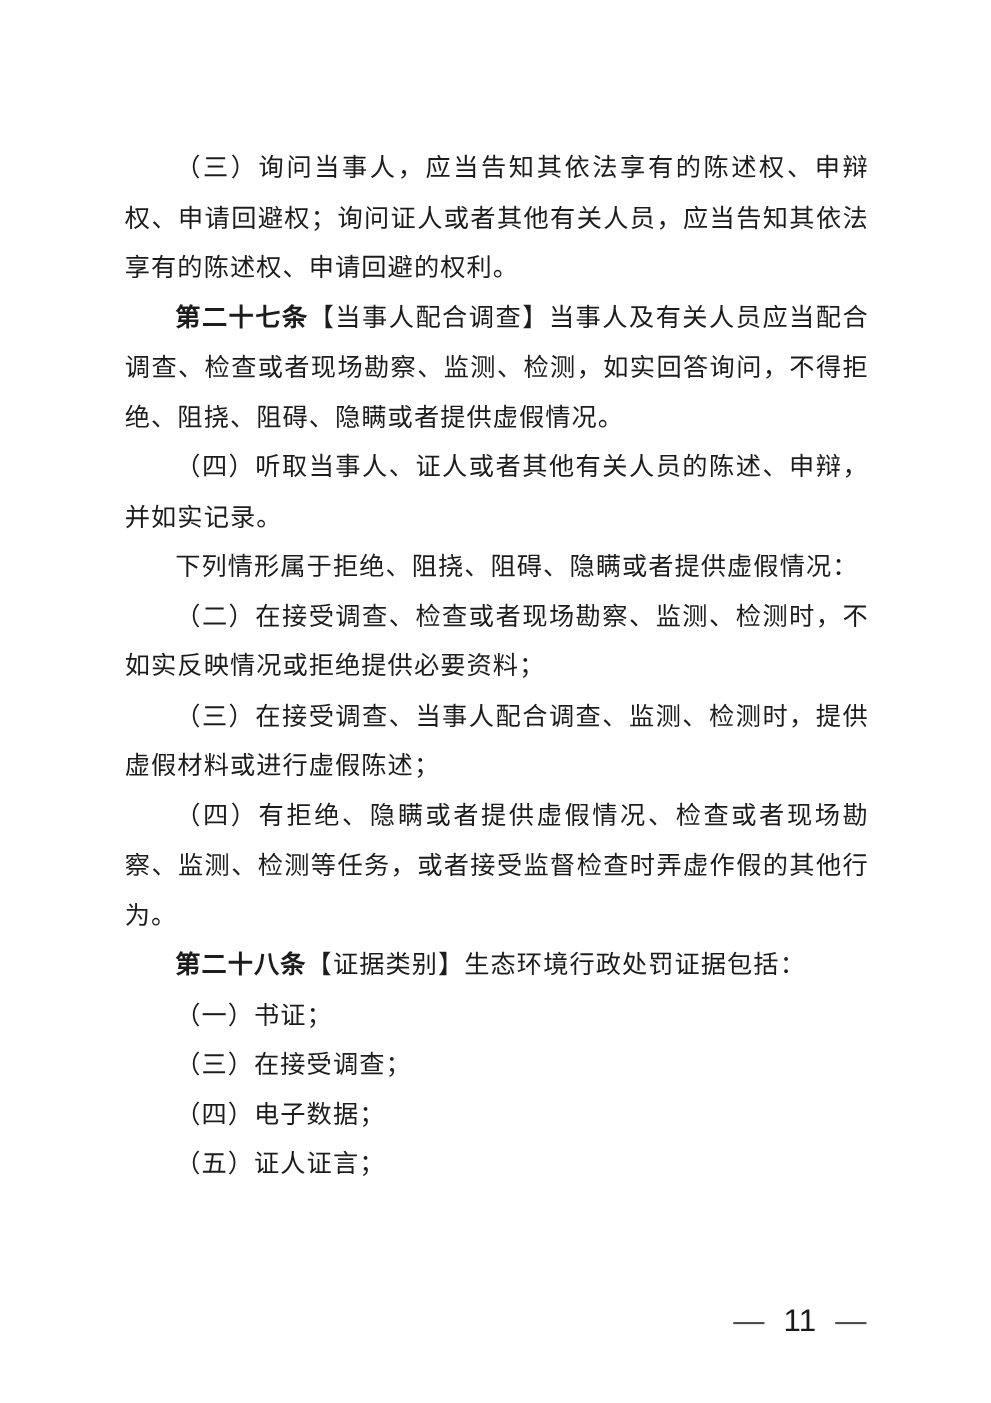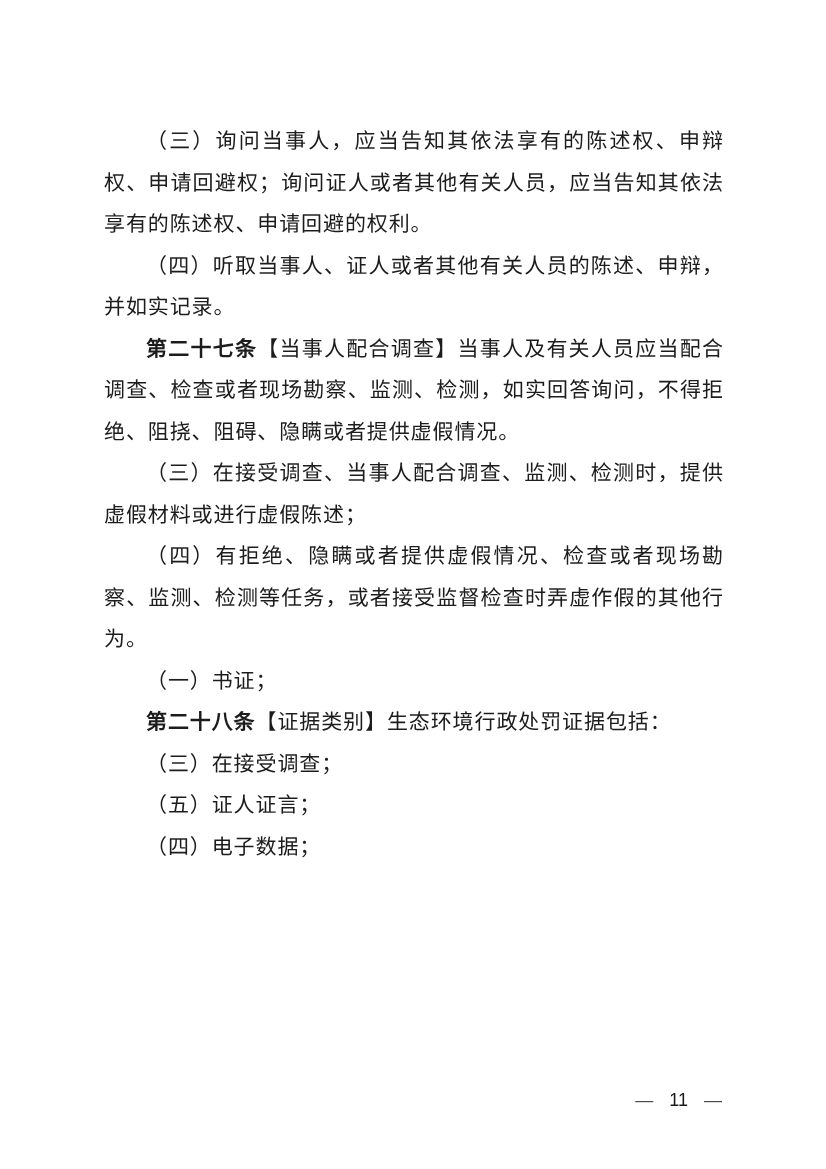--- a/index.html
+++ b/index.html
@@ -36,45 +36,47 @@
     font-weight: 400;
   }
   .para strong {
     font-weight: 700;
     letter-spacing: 0.9px;
   }
   .page-footer {
     position: absolute;
     top: 1078px;
     right: 104px;
-    font-size: 18px;
+    font-size: 26px;
     line-height: 24px;
     white-space: nowrap;
   }
   .page-footer .dash {
     color: #4a4a4a;
     letter-spacing: 0;
   }
   .page-footer .pagenum {
     color: #1a1a1a;
     margin: 0 16px;
   }
 </style>
 </head>
 <body>
 
 <div class="page">
   <div class="text-block">
       <p class="para">（三）询问当事人，应当告知其依法享有的陈述权、申辩权、申请回避权；询问证人或者其他有关人员，应当告知其依法享有的陈述权、申请回避的权利。</p>
+      <p class="para"><strong>第二十七条</strong><span>【当事人配合调查】</span>当事人及有关人员应当配合调查、检查或者现场勘察、监测、检测，如实回答询问，不得拒绝、阻挠、阻碍、隐瞒或者提供虚假情况。</p>
       <p class="para">（四）听取当事人、证人或者其他有关人员的陈述、申辩，并如实记录。</p>
-      <p class="para"><strong>第二十七条</strong><span>【当事人配合调查】</span>当事人及有关人员应当配合调查、检查或者现场勘察、监测、检测，如实回答询问，不得拒绝、阻挠、阻碍、隐瞒或者提供虚假情况。</p>
+      <p class="para">下列情形属于拒绝、阻挠、阻碍、隐瞒或者提供虚假情况：</p>
+      <p class="para">（二）在接受调查、检查或者现场勘察、监测、检测时，不如实反映情况或拒绝提供必要资料；</p>
       <p class="para">（三）在接受调查、当事人配合调查、监测、检测时，提供虚假材料或进行虚假陈述；</p>
       <p class="para">（四）有拒绝、隐瞒或者提供虚假情况、检查或者现场勘察、监测、检测等任务，或者接受监督检查时弄虚作假的其他行为。</p>
+      <p class="para"><strong>第二十八条</strong><span>【证据类别】</span>生态环境行政处罚证据包括：</p>
       <p class="para">（一）书证；</p>
-      <p class="para"><strong>第二十八条</strong><span>【证据类别】</span>生态环境行政处罚证据包括：</p>
       <p class="para">（三）在接受调查；</p>
+      <p class="para">（四）电子数据；</p>
       <p class="para">（五）证人证言；</p>
-      <p class="para">（四）电子数据；</p>
     </div>
   <div class="page-footer">
     <span class="dash">—</span><span class="pagenum">11</span><span class="dash">—</span>
   </div>
 </div>
 
 </body></html>

